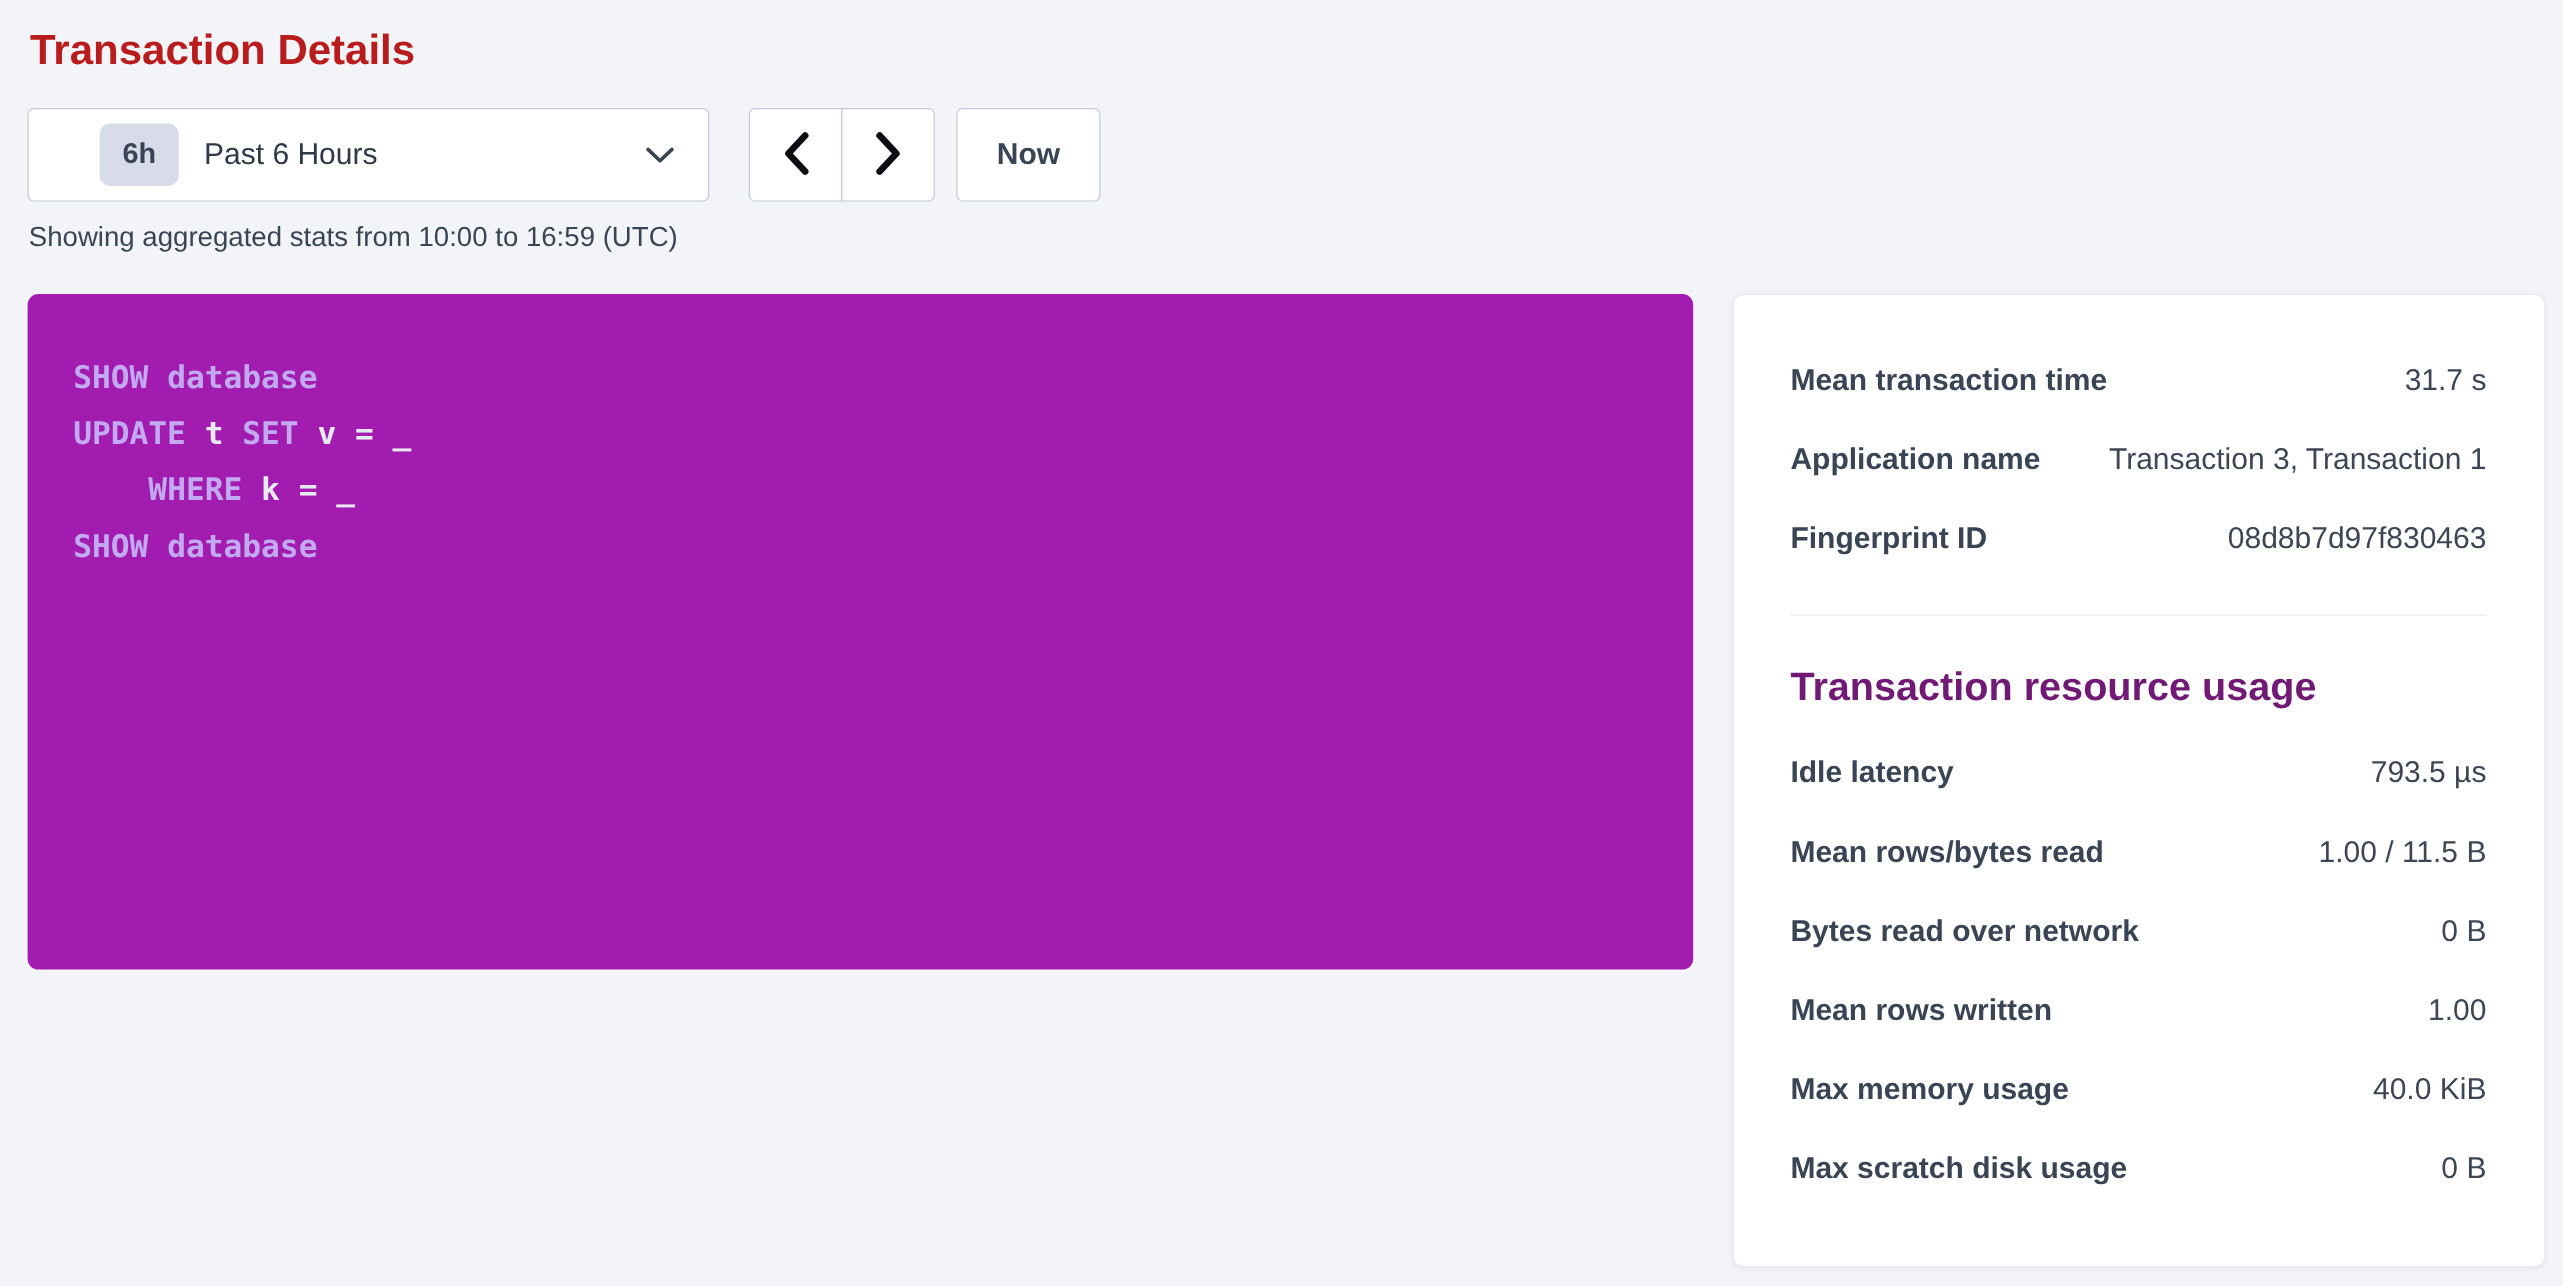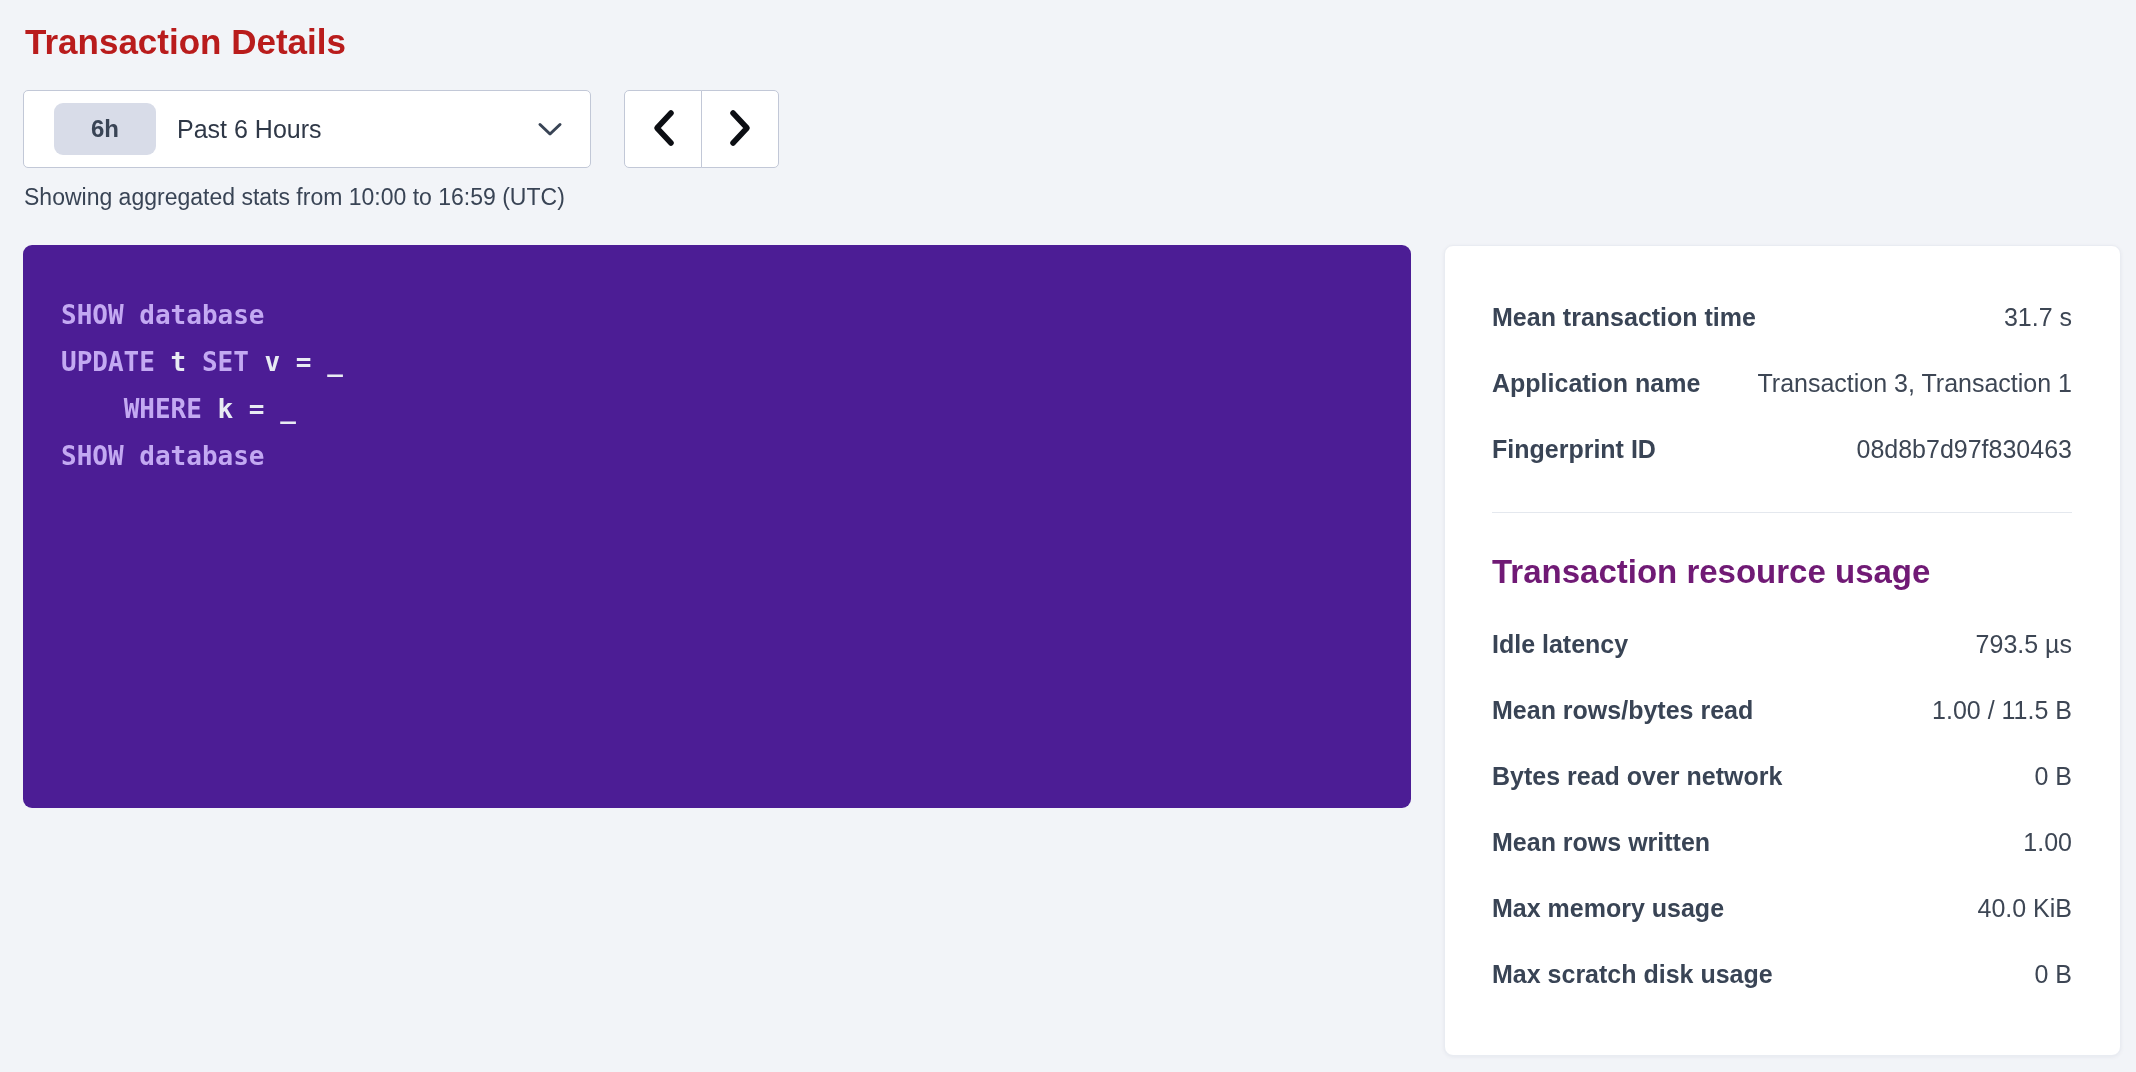--- a/index.html
+++ b/index.html
@@ -27,22 +27,23 @@
     border: 1px solid #c2c8d7;
     border-radius: 5px;
     display: flex; align-items: center;
     padding: 0 27px 0 30px;
     cursor: pointer;
   }
   .range-badge {
     background: #d8dce8; color: #394455;
     font-size: 24px; font-weight: 700;
     line-height: 28px;
-    padding: 12px 37px;
+    padding: 12px 19px;
     border-radius: 9px;
+    margin-left: 29px;
   }
   .range-label { margin-left: 21px; font-size: 25px; color: #2f3847; }
   .chevron-down-wrap { margin-left: auto; display: flex; align-items: center; }
 
   .arrow-group { display: flex; margin-left: 33px; }
   .arrow-btn {
     width: 78px; height: 78px;
     background: #ffffff;
     border: 1px solid #c2c8d7;
     display: flex; align-items: center; justify-content: center;
@@ -67,21 +68,21 @@
     font-size: 23px; line-height: 29px;
     color: #394455;
   }
   .subtitle .range-bold { font-weight: 400; }
 
   
   .content { display: flex; align-items: flex-start; margin-top: 33px; gap: 33px; }
 
   .sql-box {
     width: 1388px; height: 563px;
-    background: #4c1d95;
+    background: #a21caf;
     border-radius: 9px;
     padding: 47px 38px;
     overflow: hidden;
   }
   .code-line {
     font-family: "DejaVu Sans Mono", monospace;
     font-weight: 700;
     font-size: 26px; line-height: 47px;
     white-space: pre;
   }
@@ -141,20 +142,21 @@
       </button>
       <button class="arrow-btn next">
         <span>
           <svg width="25" height="38" viewBox="0 0 25 38">
             <path d="M5 4 L19 19 L5 34" fill="none" stroke="#0c0e13" stroke-width="5.5" stroke-linecap="round" stroke-linejoin="round"></path>
           </svg>
         </span>
       </button>
     </div>
 
+    <button class="now-btn">Now</button>
   </div>
 
   <p class="subtitle"><span>Showing aggregated stats from </span><span class="range-bold">10:00 to 16:59 (UTC)</span></p>
 
   <div class="content">
 
     <div class="sql-box">
       <div>
           <div class="code-line"><span class="tok-keyword">SHOW</span><span class="tok-plain"> </span><span class="tok-keyword">database</span></div>
           <div class="code-line"><span class="tok-keyword">UPDATE</span><span class="tok-plain"> t </span><span class="tok-keyword">SET</span><span class="tok-plain"> v = _</span></div>

